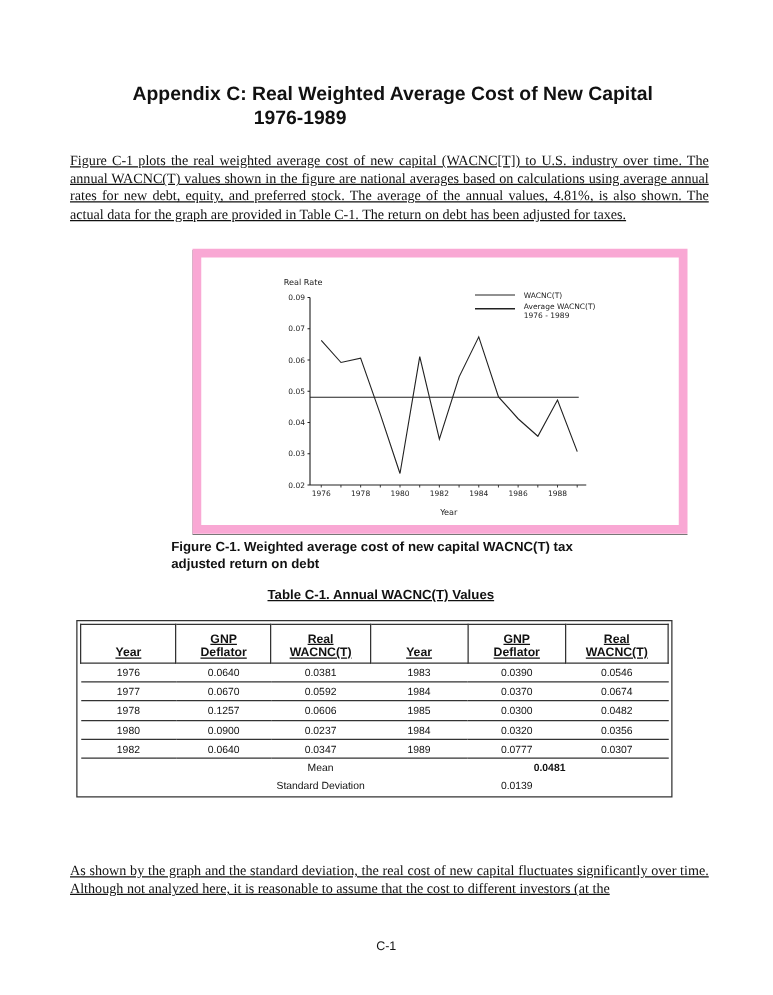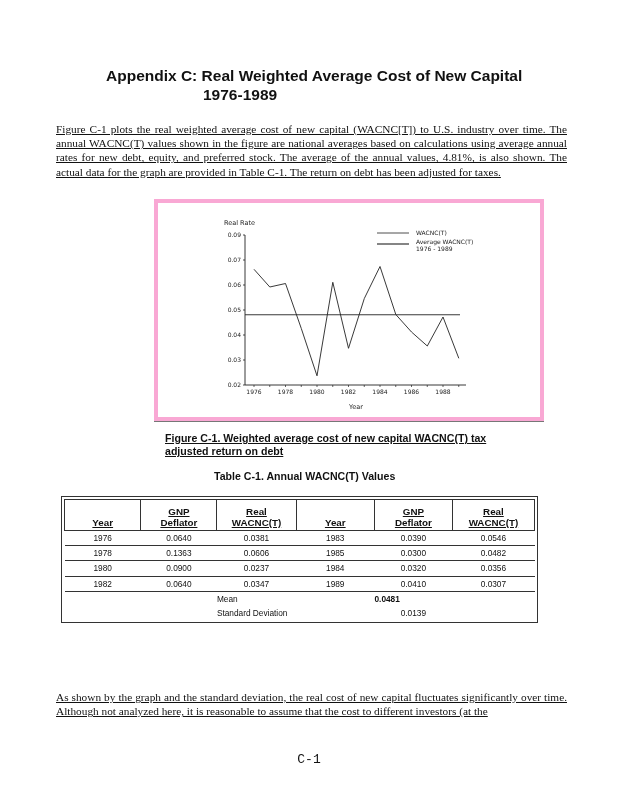--- a/index.html
+++ b/index.html
@@ -3,32 +3,32 @@
 <meta charset="utf-8">
 <style>
   html, body { margin: 0; padding: 0; background: #ffffff; }
   body { width: 618px; height: 796px; position: relative; overflow: hidden; color: #111; }
   .title { position: absolute; left: 0; width: 618px; top: 66px; font-family: "Liberation Sans", sans-serif; font-weight: bold; font-size: 15.5px; line-height: 19px; }
   .title .t1 { position: absolute; left: 106px; top: 0; white-space: nowrap; }
   .title .t2 { position: absolute; left: 203px; top: 19px; white-space: nowrap; }
   .para { position: absolute; left: 56px; width: 511px; font-family: "Liberation Serif", serif; font-size: 11.3px; line-height: 14.2px; text-align: justify; text-decoration: underline; }
   .para.p1 { top: 122px; }
   .para.p2 { top: 690px; }
-  .chart-frame { position: absolute; left: 154px; top: 199px; width: 382px; height: 214px; border: 4px solid #f9a8d4; box-shadow: 0 1px 0 #777; }
+  .chart-frame { position: absolute; left: 154px; top: 199px; width: 382px; height: 214px; border: 7px solid #f9a8d4; box-shadow: 0 1px 0 #777; }
   .chart-svg { position: absolute; left: 0; top: 0; }
-  .caption { position: absolute; left: 165px; top: 432px; width: 330px; font-family: "Liberation Sans", sans-serif; font-weight: bold; font-size: 10.6px; line-height: 13px; text-decoration: underline; }
-  .table-title { position: absolute; left: 214px; top: 470px; font-family: "Liberation Sans", sans-serif; font-weight: bold; font-size: 10.6px; white-space: nowrap; }
+  .caption { position: absolute; left: 137px; top: 432px; width: 330px; font-family: "Liberation Sans", sans-serif; font-weight: bold; font-size: 10.6px; line-height: 13px; }
+  .table-title { position: absolute; left: 214px; top: 470px; font-family: "Liberation Sans", sans-serif; font-weight: bold; font-size: 10.6px; white-space: nowrap; text-decoration: underline; }
   .tbl-wrap { position: absolute; left: 61px; top: 496px; width: 471px; height: 82px; border: 1px solid #333; padding: 2px; box-sizing: content-box; }
   table.data { border-collapse: collapse; width: 471px; font-family: "Liberation Sans", sans-serif; font-size: 8.3px; }
   table.data th { font-weight: bold; font-size: 9.8px; line-height: 11px; vertical-align: bottom; text-align: center; padding: 2px 0 2px 0; border: 1px solid #333; height: 26px; text-decoration: underline; }
   table.data td { text-align: center; height: 14.2px; padding: 0; border-bottom: 1px solid #333; }
-  table.data tr.stats td { border-bottom: none; height: 14px; text-align: left; }
+  table.data tr.stats td { border-bottom: none; height: 14px; text-align: center; }
   table.data .c1 { width: 77px; } table.data .c2 { width: 76px; } table.data .c3 { width: 79px; }
   table.data .c4 { width: 79px; } table.data .c5 { width: 78px; } table.data .c6 { width: 82px; }
-  .page-num { position: absolute; left: 0; width: 618px; top: 752px; text-align: center; font-family: Liberation Mono, monospace; font-size: 13px; }
+  .page-num { position: absolute; left: 0; width: 618px; top: 752px; text-align: center; font-family: Liberation Sans, sans-serif; font-size: 10px; }
   .tick-label { font-family: "DejaVu Sans", sans-serif; font-size: 6px; fill: #222; }
   .axis-label { font-family: "DejaVu Sans", sans-serif; font-size: 6.5px; fill: #222; }
 </style>
 </head>
 <body>
 
 <div class="title">
   <span class="t1">Appendix C:  Real Weighted Average Cost of New Capital</span>
   <span class="t2">1976-1989</span>
 </div>
@@ -105,49 +105,57 @@
     <tbody id="tbody">
         <tr>
           <td>1976</td>
           <td>0.0640</td>
           <td>0.0381</td>
           <td class="">1983</td>
           <td>0.0390</td>
           <td>0.0546</td>
         </tr>
         <tr>
+          <td>1977</td>
+          <td>0.0670</td>
+          <td>0.0592</td>
+          <td class="">1984</td>
+          <td>0.0370</td>
+          <td>0.0674</td>
+        </tr>
+        <tr>
           <td>1978</td>
-          <td>0.1363</td>
+          <td>0.1257</td>
           <td>0.0606</td>
           <td class="">1985</td>
           <td>0.0300</td>
           <td>0.0482</td>
         </tr>
         <tr>
           <td>1980</td>
           <td>0.0900</td>
           <td>0.0237</td>
           <td class="">1984</td>
           <td>0.0320</td>
           <td>0.0356</td>
         </tr>
         <tr>
           <td>1982</td>
           <td>0.0640</td>
           <td>0.0347</td>
           <td class="">1989</td>
-          <td>0.0410</td>
+          <td>0.0777</td>
           <td>0.0307</td>
         </tr>
         <tr class="stats">
           <td></td>
           <td></td>
           <td>Mean</td>
           <td></td>
-          <td style="text-align: left; font-weight: bold;">0.0481</td>
+          <td style="text-align: right; font-weight: bold;">0.0481</td>
           <td></td>
         </tr>
         <tr class="stats">
           <td></td>
           <td></td>
           <td>Standard Deviation</td>
           <td></td>
           <td style="text-align: center; margin-top: 24px;">0.0139</td>
           <td></td>
         </tr>

